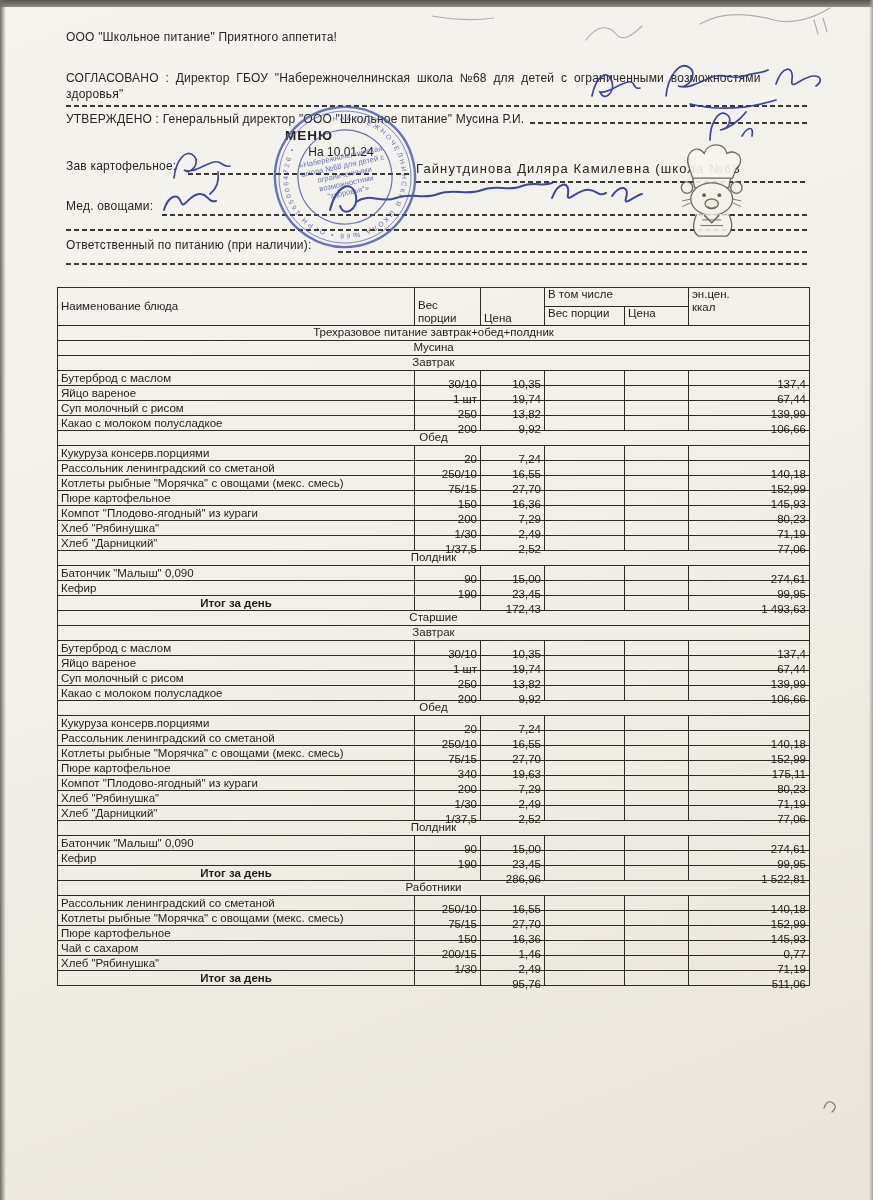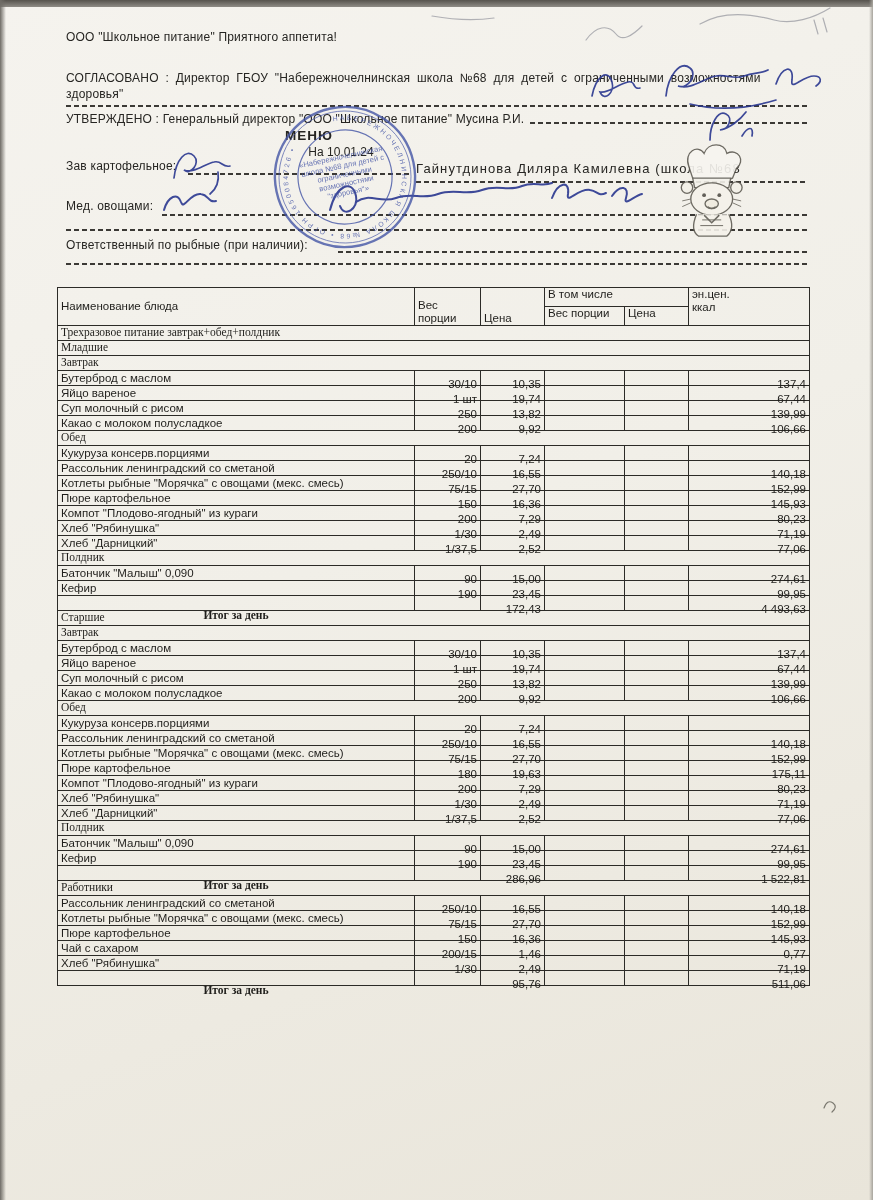--- a/index.html
+++ b/index.html
@@ -37,26 +37,26 @@
     table-layout:fixed;
   }
   .menu-table th, .menu-table td {
     border:1px solid #2c2b27; padding:0 3px; font-weight:normal;
     height:15px; line-height:13px; vertical-align:top; text-align:left;
     overflow:visible;
   }
   .menu-table thead th { height:19px; }
   .menu-table th.vmid { vertical-align:middle;margin-left:17px; }
   .menu-table th.vbot { vertical-align:bottom; }
-  .menu-table td.sec { text-align:left;font-family:Liberation Serif, serif; }
+  .menu-table td.sec { text-align:center; }
   .menu-table td.num { text-align:right; }
   .menu-table td.num .v { position:relative; top:7px; }
   .menu-table td.name .v { position:relative; top:1px; white-space:nowrap; }
   .menu-table td.total-name { text-align:center; font-weight:bold; }
-  .menu-table td.total-name .v { position:relative; top:13px;font-family:Liberation Serif, serif; }
+  .menu-table td.total-name .v { position:relative; top:1px; }
   svg.overlay { position:absolute; inset:0; pointer-events:none; }
 </style>
 </head>
 <body>
 
 <div class="paper">
 
   <div class="abs t12" style="left:66px;top:30px">ООО "Школьное питание" Приятного аппетита!</div>
 
   <div class="abs t12 just" style="left:66px;top:71px">СОГЛАСОВАНО : Директор ГБОУ "Набережночелнинская школа №68 для детей с ограниченными возможностями</div>
@@ -75,21 +75,21 @@
   <div class="abs t12" style="left:66px;top:159px">Зав картофельное:</div>
   <div class="abs dashes" style="left:188px;top:173px;width:224px"></div>
   <div class="abs prod-value" style="left:416px;top:161px;width:450px">Гайнутдинова Диляра Камилевна (школа №68</div>
   <div class="abs dashes" style="left:416px;top:181px;width:392px"></div>
 
   <div class="abs t12" style="left:66px;top:199px">Мед. овощами:</div>
   <div class="abs dashes" style="left:162px;top:214px;width:646px"></div>
 
   <div class="abs dashes" style="left:66px;top:229px;width:744px"></div>
 
-  <div class="abs t12" style="left:66px;top:238px">Ответственный по рыбные (при наличии):</div>
+  <div class="abs t12" style="left:66px;top:238px">Ответственный по питанию (при наличии):</div>
   <div class="abs dashes" style="left:338px;top:251px;width:470px"></div>
 
   <div class="abs dashes" style="left:66px;top:263px;width:744px"></div>
 
   <table class="menu-table">
     <colgroup>
       <col style="width:357px">
         <col style="width:66px">
         <col style="width:64px">
       <col style="width:80px">
@@ -110,21 +110,21 @@
       <tr>
         <th>Вес порции</th>
         <th>Цена</th>
       </tr>
     </thead>
     <tbody id="menu-body">
         <tr>
           <td colspan="6" class="sec">Трехразовое питание завтрак+обед+полдник</td>
         </tr>
         <tr>
-          <td colspan="6" class="sec">Младшие</td>
+          <td colspan="6" class="sec">Мусина</td>
         </tr>
         <tr>
           <td colspan="6" class="sec">Завтрак</td>
         </tr>
         <tr>
           <td class="name"><span class="v">Бутерброд с маслом</span></td>
           <td class="num"><span class="v">30/10</span></td>
           <td class="num"><span class="v">10,35</span></td>
           <td class="num"><span class="v"></span></td>
           <td class="num"><span class="v"></span></td>
@@ -231,21 +231,21 @@
           <td class="num"><span class="v"></span></td>
           <td class="num"><span class="v"></span></td>
           <td class="num"><span class="v">99,95</span></td>
         </tr>
         <tr>
           <td class="total-name"><span class="v">Итог за день</span></td>
           <td class="num"><span class="v"></span></td>
           <td class="num"><span class="v">172,43</span></td>
           <td class="num"><span class="v"></span></td>
           <td class="num"><span class="v"></span></td>
-          <td class="num"><span class="v">4 493,63</span></td>
+          <td class="num"><span class="v">1 493,63</span></td>
         </tr>
         <tr>
           <td colspan="6" class="sec">Старшие</td>
         </tr>
         <tr>
           <td colspan="6" class="sec">Завтрак</td>
         </tr>
         <tr>
           <td class="name"><span class="v">Бутерброд с маслом</span></td>
           <td class="num"><span class="v">30/10</span></td>
@@ -300,21 +300,21 @@
         <tr>
           <td class="name"><span class="v">Котлеты рыбные "Морячка"  с овощами (мекс. смесь)</span></td>
           <td class="num"><span class="v">75/15</span></td>
           <td class="num"><span class="v">27,70</span></td>
           <td class="num"><span class="v"></span></td>
           <td class="num"><span class="v"></span></td>
           <td class="num"><span class="v">152,99</span></td>
         </tr>
         <tr>
           <td class="name"><span class="v">Пюре картофельное</span></td>
-          <td class="num"><span class="v">180</span></td>
+          <td class="num"><span class="v">340</span></td>
           <td class="num"><span class="v">19,63</span></td>
           <td class="num"><span class="v"></span></td>
           <td class="num"><span class="v"></span></td>
           <td class="num"><span class="v">175,11</span></td>
         </tr>
         <tr>
           <td class="name"><span class="v">Компот "Плодово-ягодный" из кураги</span></td>
           <td class="num"><span class="v">200</span></td>
           <td class="num"><span class="v">7,29</span></td>
           <td class="num"><span class="v"></span></td>

